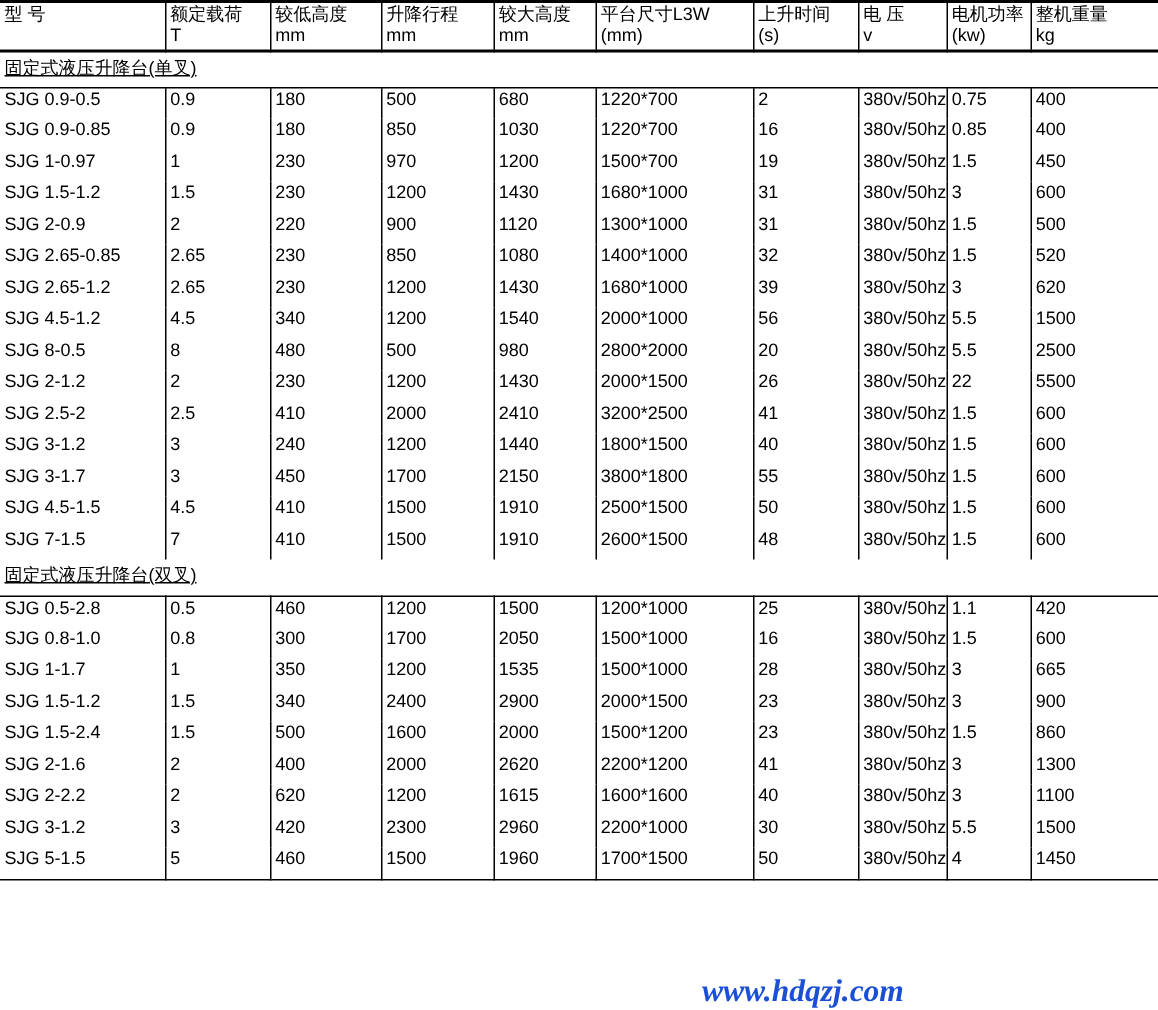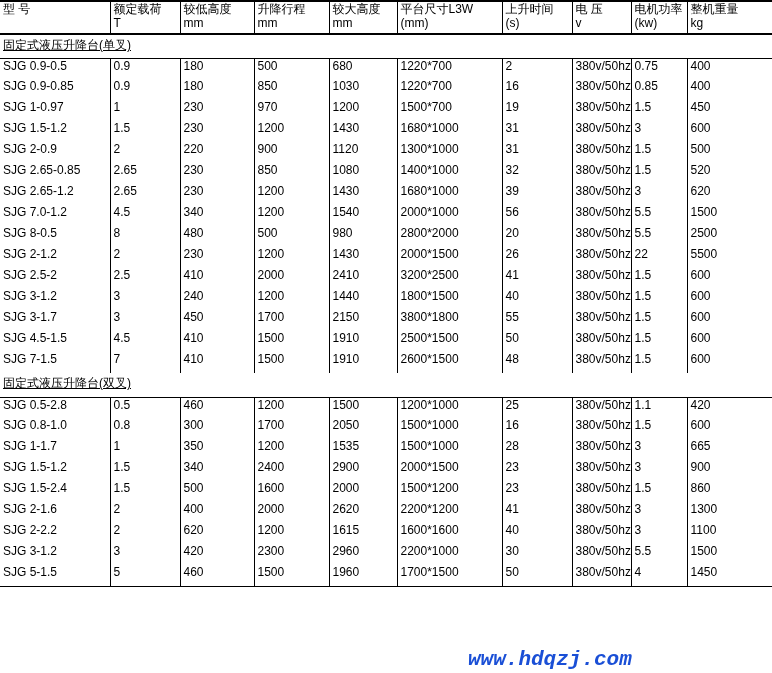--- a/index.html
+++ b/index.html
@@ -56,21 +56,21 @@
     padding-top: 4px;
     text-decoration: underline;
   }
   tr.rule-bottom td {
     border-bottom: 1px solid #000000;
   }
   .watermark {
     position: absolute;
     left: 468px;
     top: 648px;
-    font-family: Liberation Mono, monospace;
+    font-family: Liberation Serif, serif;
     font-size: 21px;
     font-weight: bold;
     font-style: italic;
     color: #1a4fd6;
     letter-spacing: 0px;
     white-space: nowrap;
   }
   .top-rule {
     position: absolute;
     left: 0;
@@ -224,21 +224,21 @@
       <td>230</td>
       <td>1200</td>
       <td>1430</td>
       <td>1680*1000</td>
       <td>39</td>
       <td>380v/50hz</td>
       <td>3</td>
       <td>620</td>
     </tr>
     <tr>
-      <td>SJG 7.0-1.2</td>
+      <td>SJG 4.5-1.2</td>
       <td>4.5</td>
       <td>340</td>
       <td>1200</td>
       <td>1540</td>
       <td>2000*1000</td>
       <td>56</td>
       <td>380v/50hz</td>
       <td>5.5</td>
       <td>1500</td>
     </tr>

